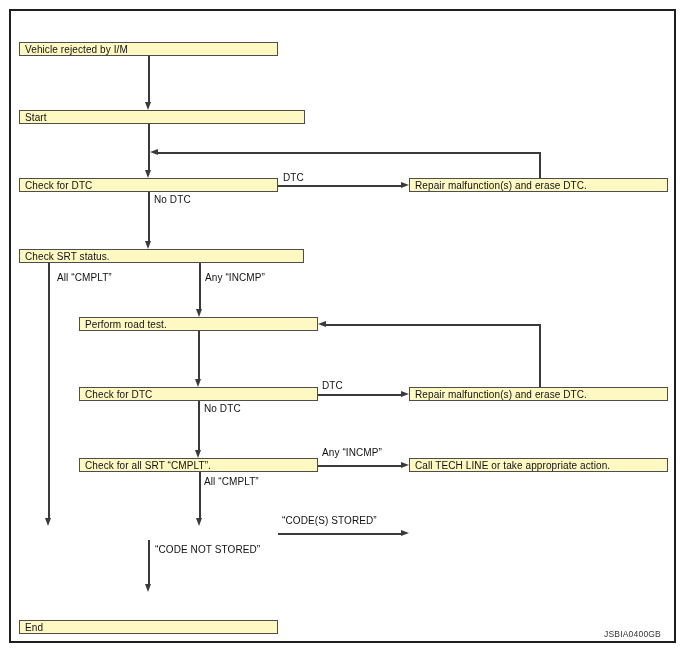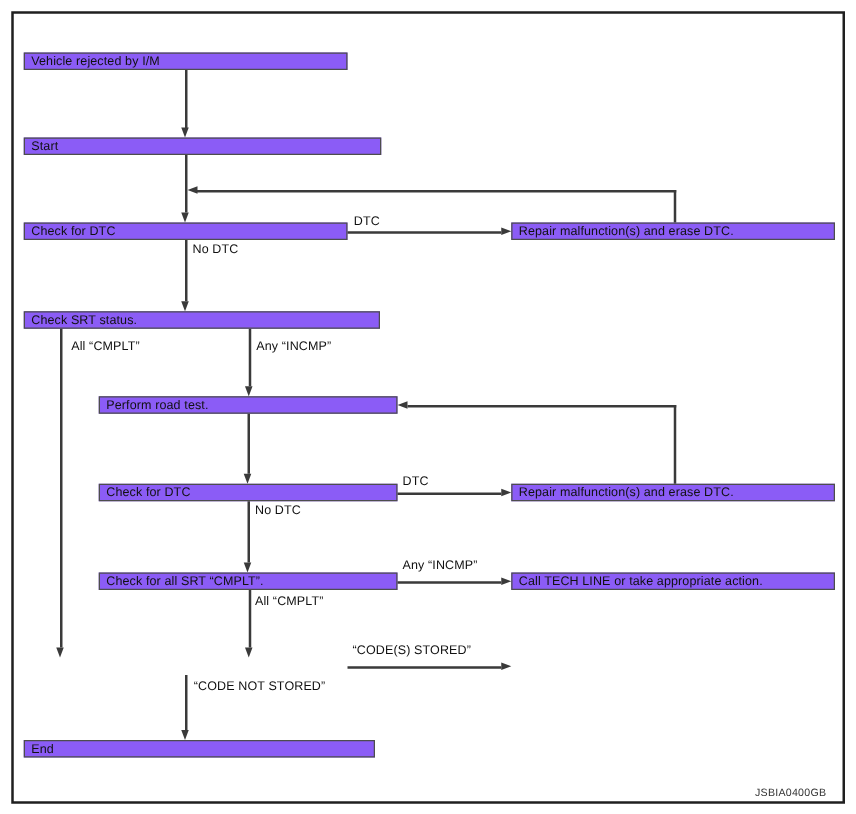--- a/index.html
+++ b/index.html
@@ -1,20 +1,20 @@
 <!DOCTYPE html>
 <html><head>
 <meta charset="utf-8">
 <style>
   html,body{margin:0;padding:0;background:#ffffff;}
   #stage{position:relative;width:685px;height:651px;background:#ffffff;overflow:hidden;
          font-family:"Liberation Sans",sans-serif;}
   .frame{position:absolute;left:9px;top:9px;width:667px;height:634px;
          box-sizing:border-box;border:2px solid #1f1f1f;background:#ffffff;}
-  .node{position:absolute;box-sizing:border-box;height:14px;background:#8b5cf6;
+  .node{position:absolute;box-sizing:border-box;height:14px;background:#fef9c3;
         border:1.5px solid #4d4d4d;display:flex;align-items:center;
         padding-left:5px;font-size:10px;line-height:11px;color:#111111;
         white-space:nowrap;letter-spacing:0.1px;}
   .lbl{position:absolute;font-size:10px;color:#111111;white-space:nowrap;letter-spacing:0.1px;}
   .hline{position:absolute;height:1.5px;background:#3a3a3a;}
   .vline{position:absolute;width:1.5px;background:#3a3a3a;}
   .ah{position:absolute;width:0;height:0;}
   .ah-down{border-left:3.5px solid transparent;border-right:3.5px solid transparent;
            border-top:8px solid #3a3a3a;}
   .ah-right{border-top:3.5px solid transparent;border-bottom:3.5px solid transparent;
@@ -32,21 +32,21 @@
   <div class="node" style="left:19px;top:42px;width:259px">Vehicle rejected by I/M</div>
   <div class="node" style="left:19px;top:110px;width:286px">Start</div>
   <div class="node" style="left:19px;top:178px;width:259px">Check for DTC</div>
   <div class="node" style="left:409px;top:178px;width:259px">Repair malfunction(s) and erase DTC.</div>
   <div class="node" style="left:19px;top:249px;width:285px">Check SRT status.</div>
   <div class="node" style="left:79px;top:317px;width:239px">Perform road test.</div>
   <div class="node" style="left:79px;top:387px;width:239px">Check for DTC</div>
   <div class="node" style="left:409px;top:387px;width:259px">Repair malfunction(s) and erase DTC.</div>
   <div class="node" style="left:79px;top:458px;width:239px">Check for all SRT “CMPLT”.</div>
   <div class="node" style="left:409px;top:458px;width:259px">Call TECH LINE or take appropriate action.</div>
-  <div class="node" style="left:19px;top:592px;width:281px">End</div>
+  <div class="node" style="left:19px;top:620px;width:259px">End</div>
 
   <div class="vline" style="left:148px;top:56px;height:47px"></div>
   <div class="ah ah-down" style="left:145.3px;top:102px"></div>
 
   <div class="vline" style="left:148px;top:124px;height:46px"></div>
   <div class="ah ah-down" style="left:145.3px;top:170px"></div>
 
   <div class="vline" style="left:148px;top:192px;height:49px"></div>
   <div class="ah ah-down" style="left:145.3px;top:241px"></div>
 

